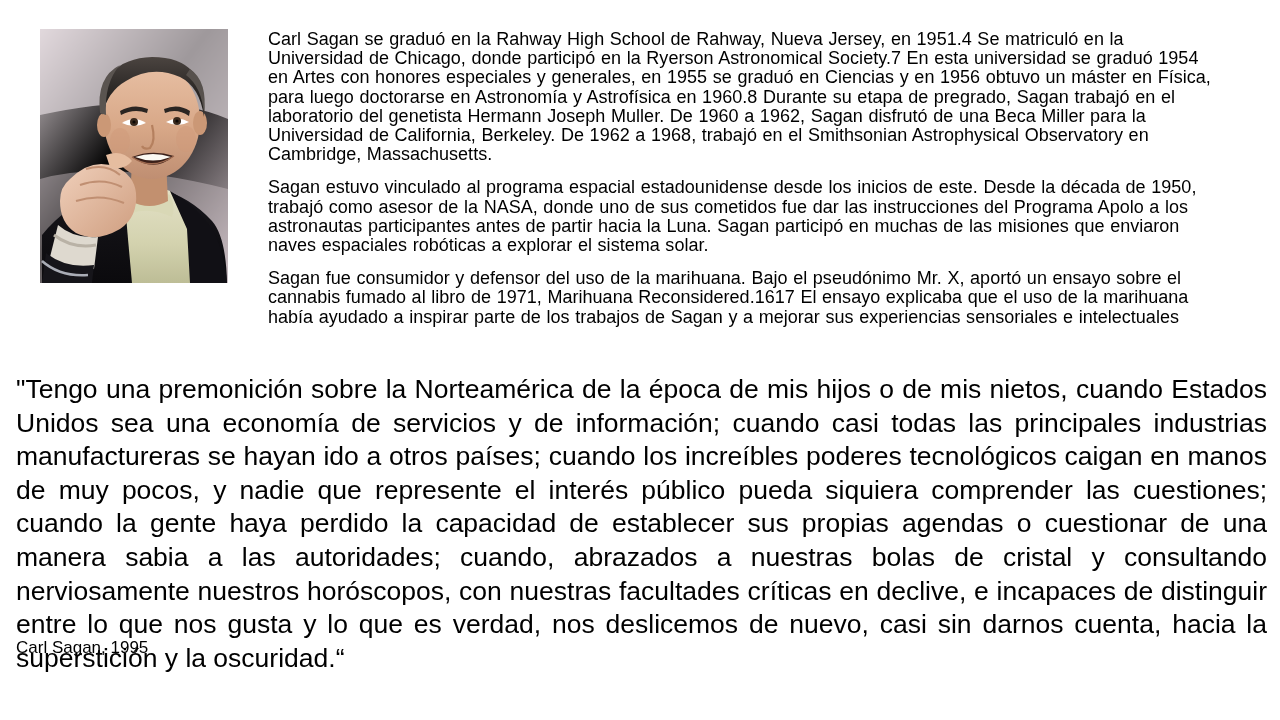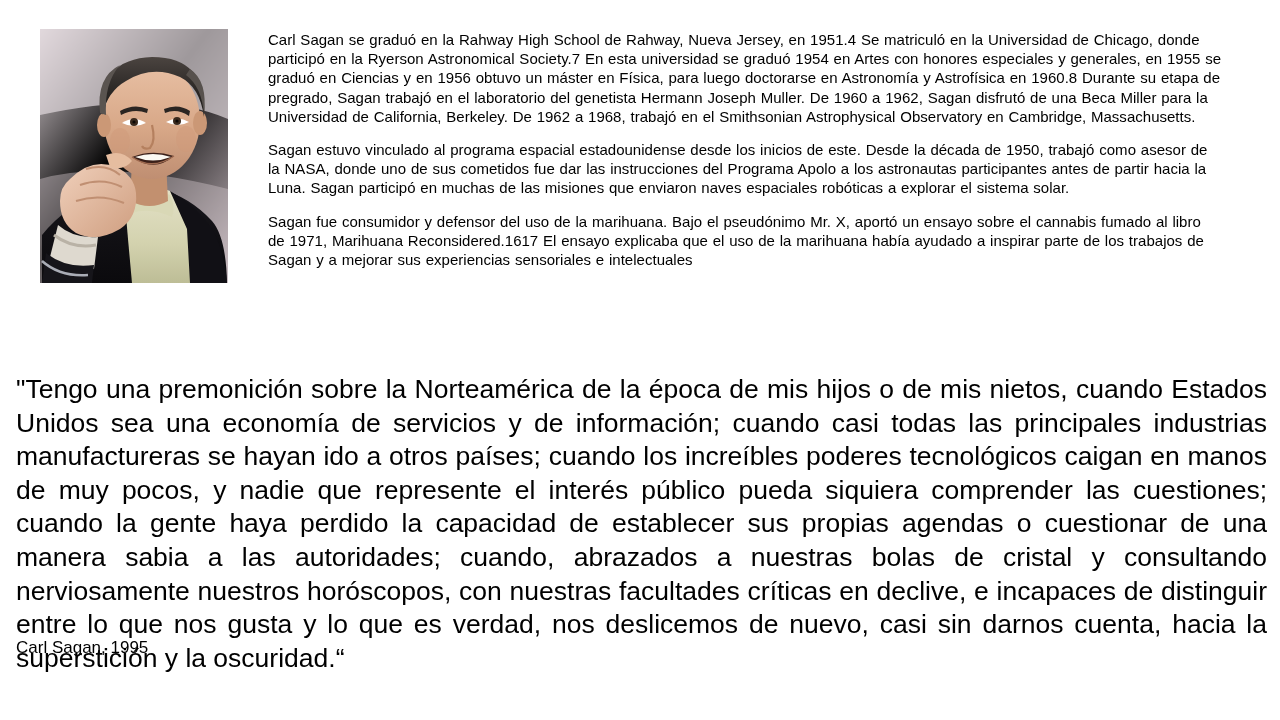--- a/index.html
+++ b/index.html
@@ -35,21 +35,21 @@
   
   #bio {
     position: absolute;
     left: 268px;
     top: 30px;
     width: 954px;
   }
   #bio p {
     margin: 0 0 14px 0;
     font-family: "Liberation Sans", sans-serif;
-    font-size: 15px;
+    font-size: 18px;
     line-height: 19.2px;
     text-align: left;
     color: #000000;
     letter-spacing: 0.02px;
     word-spacing: 0.6px;
   }
   #bio p:last-child { margin-bottom: 16px; }
 
   
   #quote {

